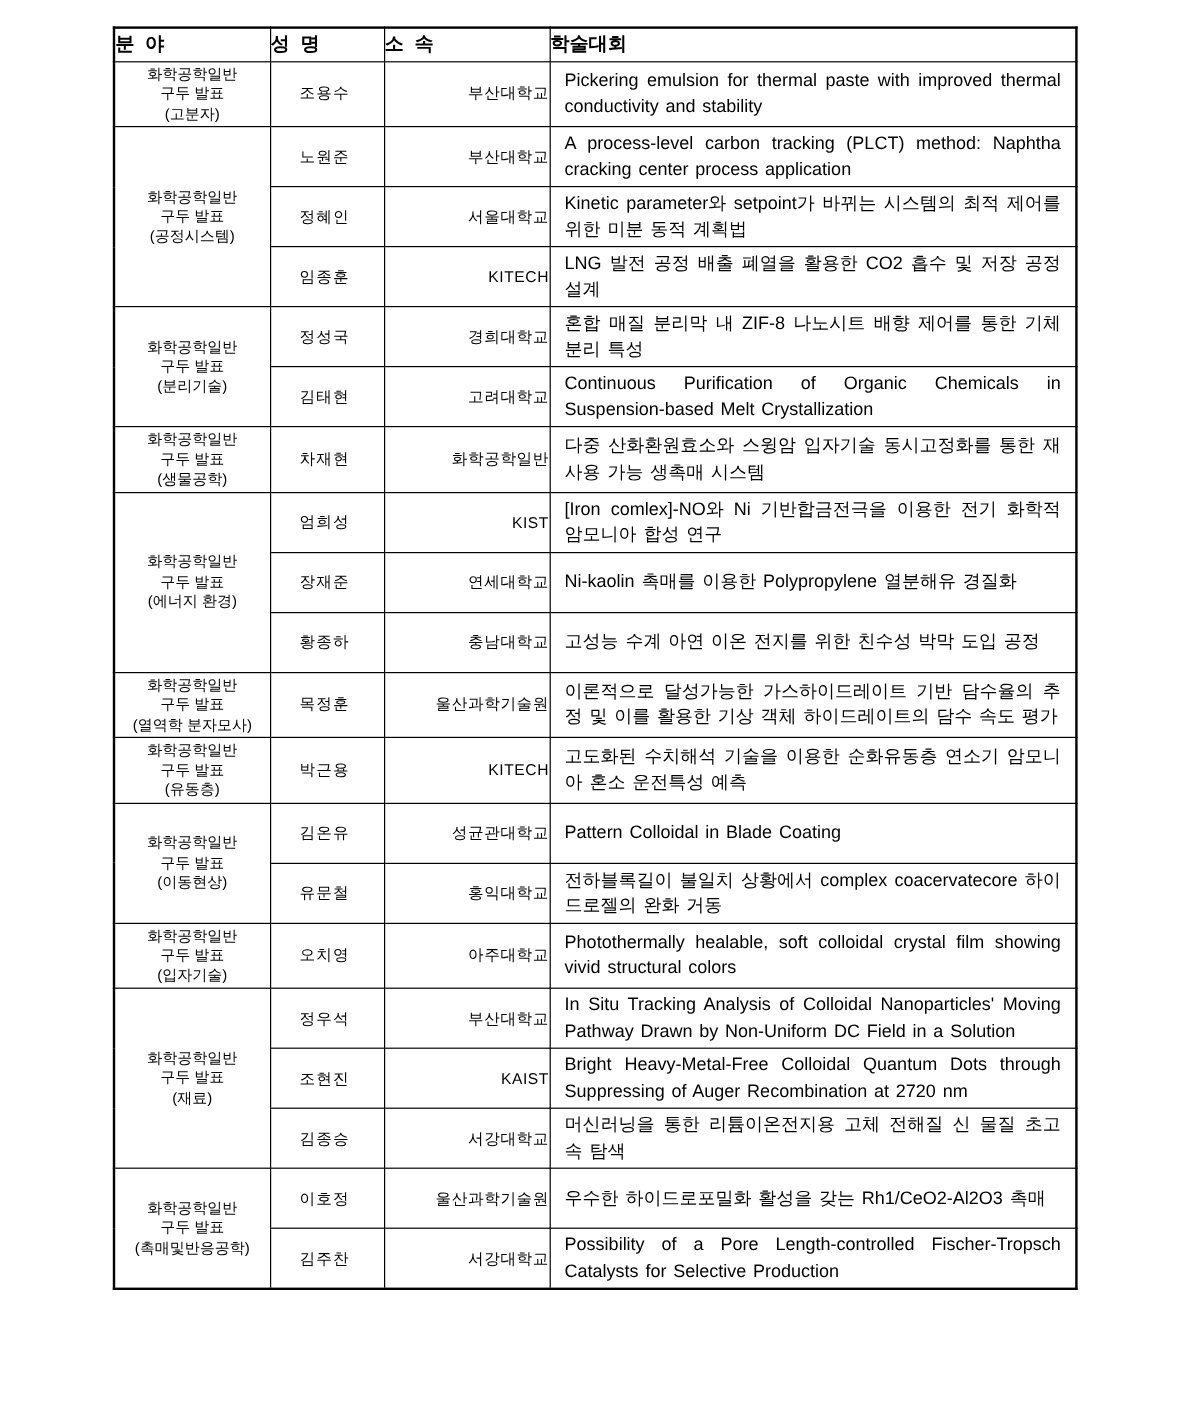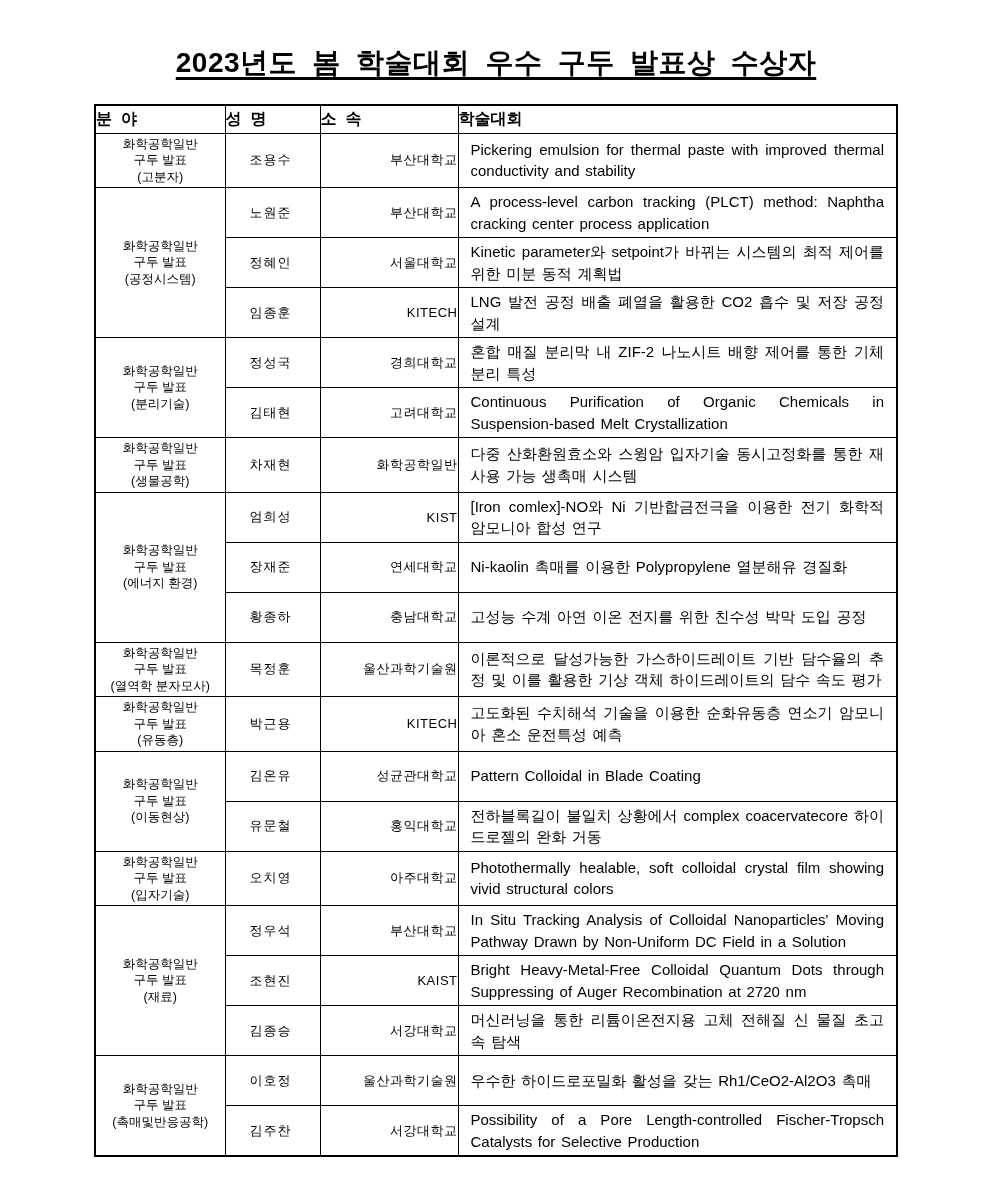--- a/index.html
+++ b/index.html
@@ -76,21 +76,20 @@
     font-size: 15px;
     line-height: 21.5px;
     padding: 3px 12px;
     word-spacing: 1.5px;
   }
 </style>
 </head>
 <body>
 
 <div class="page">
-  <h1 class="doc-title">2023년도 봄 학술대회 우수 구두 발표상 수상자</h1>
 
   <table class="awards">
     <colgroup>
       <col class="c-field">
       <col class="c-name">
       <col class="c-affil">
       <col class="c-title">
     </colgroup>
     <thead>
       <tr>
@@ -126,21 +125,21 @@
           <td class="name-cell">임종훈</td>
           <td class="affiliation-cell">KITECH</td>
           <td class="paper-title-cell">LNG 발전 공정 배출 폐열을 활용한 CO2 흡수 및 저장 공정 설계</td>
         </tr>
         <tr>
           <td class="field-cell" rowspan="2">화학공학일반
 구두 발표
 (분리기술)</td>
           <td class="name-cell">정성국</td>
           <td class="affiliation-cell">경희대학교</td>
-          <td class="paper-title-cell">혼합 매질 분리막 내 ZIF-2 나노시트 배향 제어를 통한 기체 분리 특성</td>
+          <td class="paper-title-cell">혼합 매질 분리막 내 ZIF-8 나노시트 배향 제어를 통한 기체 분리 특성</td>
         </tr>
         <tr>
           <td class="name-cell">김태현</td>
           <td class="affiliation-cell">고려대학교</td>
           <td class="paper-title-cell">Continuous Purification of Organic Chemicals in Suspension-based Melt Crystallization</td>
         </tr>
         <tr>
           <td class="field-cell" rowspan="1">화학공학일반
 구두 발표
 (생물공학)</td>

